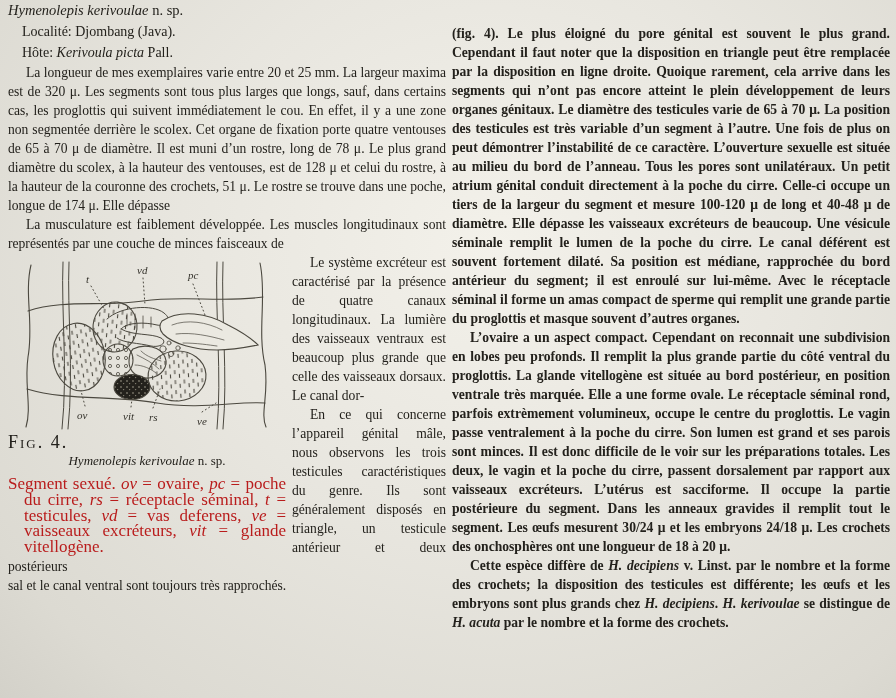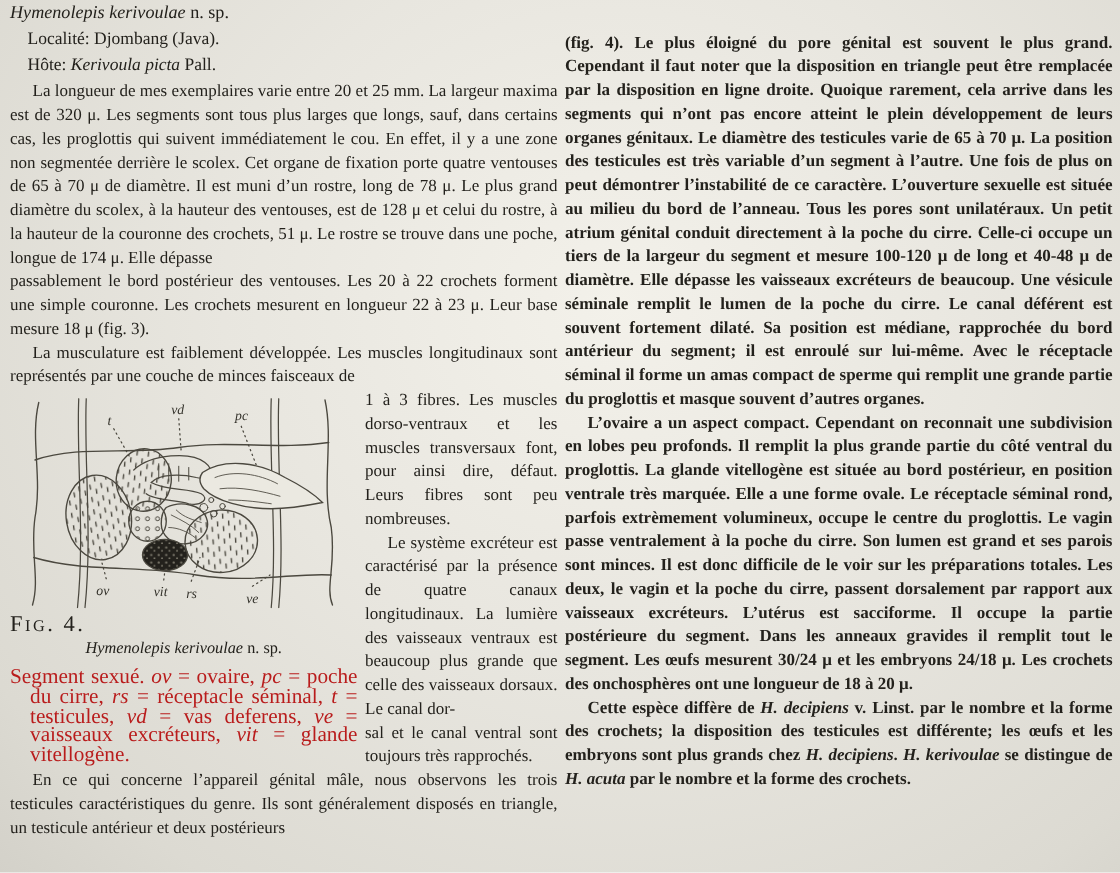--- a/index.html
+++ b/index.html
@@ -37,21 +37,20 @@
 <body>
 
 <div class="page">
 
   <div class="col col-left">
     <div class="heading"><span class="it">Hymenolepis kerivoulae</span><span> n. sp.</span></div>
     <div class="meta">Localité: Djombang (Java).</div>
     <div class="meta"><span>Hôte: </span><span class="it">Kerivoula picta</span><span> Pall.</span></div>
 
     <p class="para ind gap">La longueur de mes exemplaires varie entre 20 et 25 mm. La largeur maxima est de 320 μ. Les segments sont tous plus larges que longs, sauf, dans certains cas, les proglottis qui suivent immédiatement le cou. En effet, il y a une zone non segmentée derrière le scolex. Cet organe de fixation porte quatre ventouses de 65 à 70 μ de diamètre. Il est muni d’un rostre, long de 78 μ. Le plus grand diamètre du scolex, à la hauteur des ventouses, est de 128 μ et celui du rostre, à la hauteur de la couronne des crochets, 51 μ. Le rostre se trouve dans une poche, longue de 174 μ. Elle dépasse</p>
-    <p class="para gap">passablement le bord postérieur des ventouses. Les 20 à 22 crochets forment une simple couronne. Les crochets mesurent en longueur 22 à 23 μ. Leur base mesure 18 μ (fig. 3).</p>
     <p class="para ind">La musculature est faiblement développée. Les muscles longitudinaux sont représentés par une couche de minces faisceaux de</p>
 
     <div class="wrapzone">
       <figure class="figure">
         <svg class="fig-art" viewBox="0 0 272 172" aria-hidden="true">
           <defs>
             <pattern id="stip" width="9" height="10" patternUnits="userSpaceOnUse">
               <path d="M2 1v4M6.5 5v4" stroke="#4b483f" stroke-width="1.1" fill="none"></path>
             </pattern>
             <pattern id="dotp" width="8" height="8" patternUnits="userSpaceOnUse">
@@ -120,26 +119,25 @@
             <text x="138" y="162">rs</text>
             <text x="186" y="166">ve</text>
           </g>
         </svg>
         <figcaption>
           <div class="fig-num">Fig. 4.</div>
           <div class="fig-title"><span class="it">Hymenolepis kerivoulae</span><span> n. sp.</span></div>
           <div class="fig-caption"><span>Segment sexué. </span><span class="it">ov</span><span> = ovaire, </span><span class="it">pc</span><span> = poche du cirre, </span><span class="it">rs</span><span> = réceptacle séminal, </span><span class="it">t</span><span> = testicules, </span><span class="it">vd</span><span> = vas deferens, </span><span class="it">ve</span><span> = vaisseaux excréteurs, </span><span class="it">vit</span><span> = glande vitellogène.</span></div>
         </figcaption>
       </figure>
-      <p class="para narrow">1 à 3 fibres. Les muscles dorso-ventraux et les muscles transversaux font, pour ainsi dire, défaut. Leurs fibres sont peu nombreuses.</p>
       <p class="para narrow ind">Le système excréteur est caractérisé par la présence de quatre canaux longitudinaux. La lumière des vaisseaux ventraux est beaucoup plus grande que celle des vaisseaux dorsaux. Le canal dor-</p>
     </div>
 
+    <p class="para ind">En ce qui concerne l’appareil génital mâle, nous observons les trois testicules caractéristiques du genre. Ils sont généralement disposés en triangle, un testicule antérieur et deux postérieurs</p>
     <p class="para">sal et le canal ventral sont toujours très rapprochés.</p>
-    <p class="para ind">En ce qui concerne l’appareil génital mâle, nous observons les trois testicules caractéristiques du genre. Ils sont généralement disposés en triangle, un testicule antérieur et deux postérieurs</p>
   </div>
 
   <div class="col col-right">
     <p class="para first">(fig. 4). Le plus éloigné du pore génital est souvent le plus grand. Cependant il faut noter que la disposition en triangle peut être remplacée par la disposition en ligne droite. Quoique rarement, cela arrive dans les segments qui n’ont pas encore atteint le plein développement de leurs organes génitaux. Le diamètre des testicules varie de 65 à 70 μ. La position des testicules est très variable d’un segment à l’autre. Une fois de plus on peut démontrer l’instabilité de ce caractère. L’ouverture sexuelle est située au milieu du bord de l’anneau. Tous les pores sont unilatéraux. Un petit atrium génital conduit directement à la poche du cirre. Celle-ci occupe un tiers de la largeur du segment et mesure 100-120 μ de long et 40-48 μ de diamètre. Elle dépasse les vaisseaux excréteurs de beaucoup. Une vésicule séminale remplit le lumen de la poche du cirre. Le canal déférent est souvent fortement dilaté. Sa position est médiane, rapprochée du bord antérieur du segment; il est enroulé sur lui-même. Avec le réceptacle séminal il forme un amas compact de sperme qui remplit une grande partie du proglottis et masque souvent d’autres organes.</p>
     <p class="para ind">L’ovaire a un aspect compact. Cependant on reconnait une subdivision en lobes peu profonds. Il remplit la plus grande partie du côté ventral du proglottis. La glande vitellogène est située au bord postérieur, en position ventrale très marquée. Elle a une forme ovale. Le réceptacle séminal rond, parfois extrèmement volumineux, occupe le centre du proglottis. Le vagin passe ventralement à la poche du cirre. Son lumen est grand et ses parois sont minces. Il est donc difficile de le voir sur les préparations totales. Les deux, le vagin et la poche du cirre, passent dorsalement par rapport aux vaisseaux excréteurs. L’utérus est sacciforme. Il occupe la partie postérieure du segment. Dans les anneaux gravides il remplit tout le segment. Les œufs mesurent 30/24 μ et les embryons 24/18 μ. Les crochets des onchosphères ont une longueur de 18 à 20 μ.</p>
     <p class="para ind"><span>Cette espèce diffère de </span><span class="it">H. decipiens</span><span> v. Linst. par le nombre et la forme des crochets; la disposition des testicules est différente; les œufs et les embryons sont plus grands chez </span><span class="it">H. decipiens</span><span>. </span><span class="it">H. kerivoulae</span><span> se distingue de </span><span class="it">H. acuta</span><span> par le nombre et la forme des crochets.</span></p>
   </div>
 
 </div>
 

